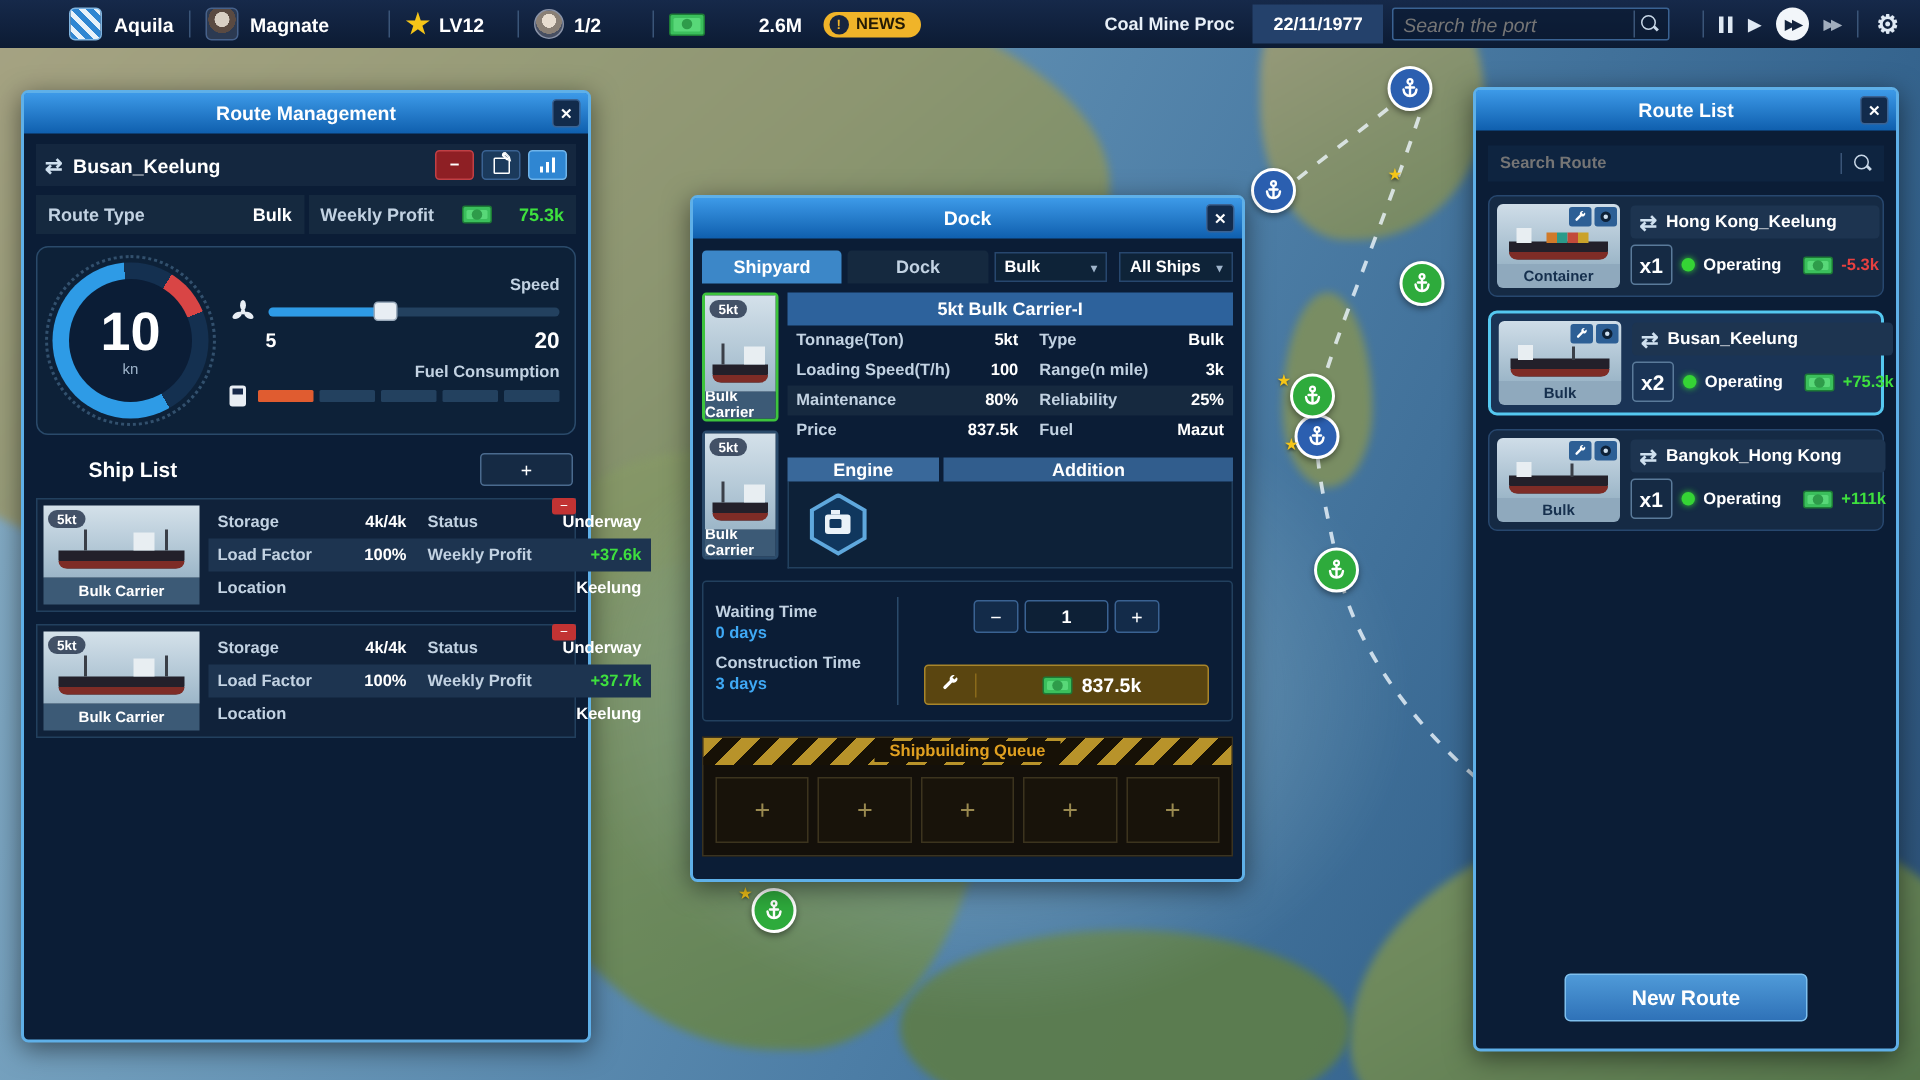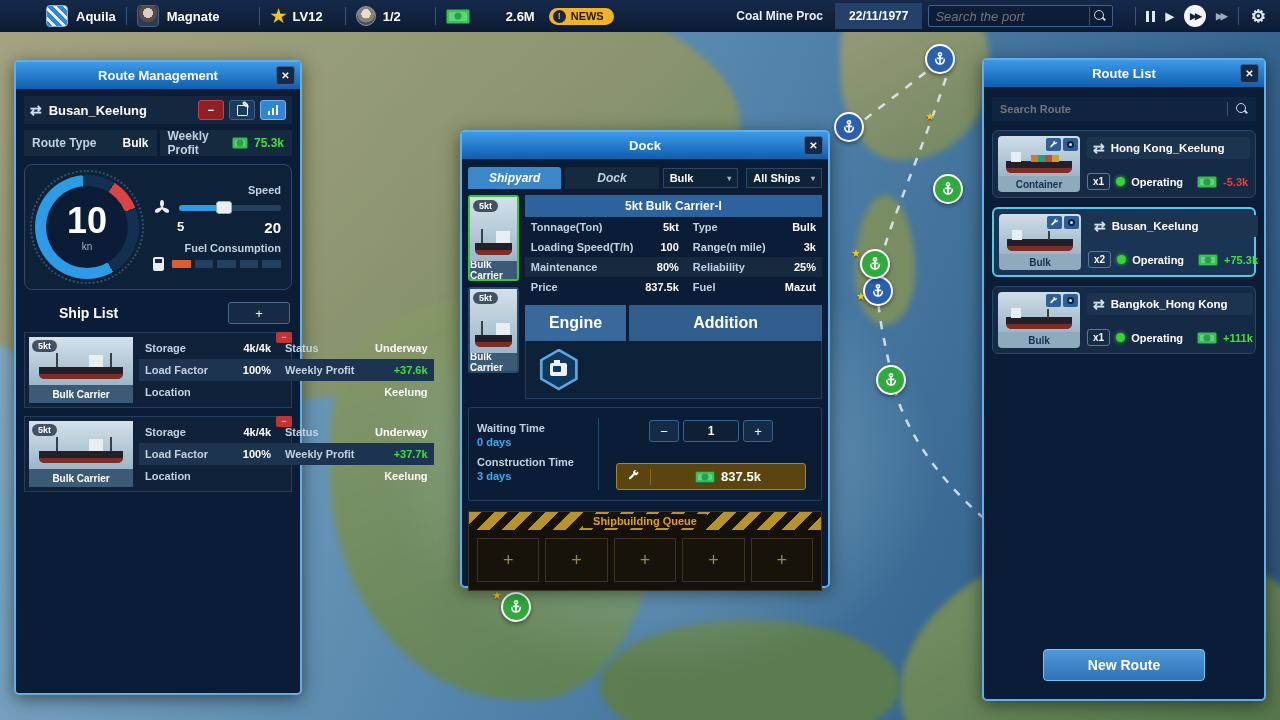--- a/index.html
+++ b/index.html
@@ -52,21 +52,21 @@
   
   .panel { position:absolute; background:#0b1d36; border:2px solid #5fb0e8; border-radius:5px; z-index:20; box-shadow:0 4px 18px rgba(0,0,0,.5); }
   .phead { height:27px; background:linear-gradient(180deg,#3d9ae8,#0f5fae); display:flex; align-items:center; justify-content:center; color:#fff; font-weight:bold; font-size:13px; position:relative; border-radius:2px 2px 0 0; }
   .pclose { position:absolute; right:5px; top:4px; width:19px; height:19px; background:#122b4c; border:1px solid #3a6292; border-radius:3px; color:#fff; font-size:10px; display:flex; align-items:center; justify-content:center; cursor:pointer; }
   .lbl { color:#c2d2e2; font-weight:bold; }
   .val { color:#fff; font-weight:bold; }
   .pos { color:#3ee03e !important; }
   .neg { color:#e84040 !important; }
 
   
-  #rm { left:14px; top:60px; width:288px; height:635px; }
+  #rm { left:14px; top:60px; width:380px; height:635px; }
   .rm-route-row { margin:7px 8px 0; height:28px; background:#14273f; display:flex; align-items:center; padding:0 6px; gap:7px; font-size:13px; color:#fff; font-weight:bold; }
   .route-glyph { color:#cfe0ef; font-size:14px; font-weight:bold; }
   .rm-btns { margin-left:auto; display:flex; gap:5px; }
   .sqbtn { width:26px; height:20px; border-radius:3px; display:flex; align-items:center; justify-content:center; font-size:11px; color:#fff; cursor:pointer; }
   .sqbtn.red { background:#8e1f24; border:1px solid #c04045; }
   .sqbtn.dark { background:#1b3a5c; border:1px solid #3a6292; }
   .sqbtn.blue { background:#2f86d2; border:1px solid #6fb4ea; }
   .chart-ico { display:flex; align-items:flex-end; gap:1.5px; height:10px; }
   .chart-ico i { display:block; width:2.5px; background:#fff; }
   .edit-ico { position:relative; width:11px; height:11px; border:1.5px solid #fff; border-radius:1px; }
@@ -112,38 +112,38 @@
   .ship-rows { flex:1; display:flex; flex-direction:column; font-size:11px; }
   .srow { flex:1; display:flex; align-items:center; padding:0 6px; gap:4px; }
   .srow.shade { background:#1d3450; }
   .srow .c1 { width:78px; } .srow .c2 { width:44px; text-align:right; }
   .srow .c3 { width:86px; margin-left:10px; } .srow .c4 { flex:1; text-align:right; }
   .mini-minus { position:absolute; right:-1px; top:-1px; width:16px; height:11px; background:#c23333; border-radius:2px; color:#fff; font-size:9px; line-height:10px; text-align:center; cursor:pointer; }
 
   
   #dock { left:460px; top:130px; width:370px; height:458px; }
   .dock-tabs { display:flex; align-items:center; margin:8px 6px 0; gap:4px; font-size:12px; font-weight:bold; }
-  .dtab { width:118px; height:22px; display:flex; align-items:center; justify-content:center; color:#fff; border-radius:3px 3px 0 0; cursor:pointer;font-style:italic; }
+  .dtab { width:118px; height:22px; display:flex; align-items:center; justify-content:center; color:#fff; border-radius:3px 3px 0 0; cursor:pointer; }
   .dtab.on { background:#3c87c8; }
   .dtab.off { background:#15293f; color:#c2d2e2; }
   .ddrop { margin-left:auto; width:92px; height:20px; background:#0e2338; border:1px solid #27476e; display:flex; align-items:center; padding:0 6px; color:#fff; font-size:11px; font-weight:bold; cursor:pointer; }
   .ddrop .car { margin-left:auto; font-size:8px; color:#9fb4ca; }
   .dock-body { display:flex; margin:6px 6px 0; gap:6px; }
   .dk-left { width:76px; display:flex; flex-direction:column; gap:6px; }
   .dk-card { border:2px solid #2a4a6a; border-radius:3px; cursor:pointer; }
   .dk-card.sel { border-color:#3dc43d; }
   .dk-card .thumb { height:64px; }
   .dk-right { flex:1; }
   .spec-title { height:22px; background:#2d629c; color:#fff; font-size:12px; font-weight:bold; display:flex; align-items:center; justify-content:center; }
   .spec-row { display:flex; align-items:center; height:20px; padding:0 6px; font-size:11px; }
   .spec-row.shade { background:#16293f; }
   .spec-row .l1 { width:108px; } .spec-row .v1 { width:40px; text-align:right; }
   .spec-row .l2 { width:92px; margin-left:14px; } .spec-row .v2 { flex:1; text-align:right; }
   .subtabs { display:flex; gap:3px; margin-top:8px; }
-  .stab { flex:1; height:36px; background:#39689a; color:#fff; font-size:16px; font-weight:bold; display:flex; align-items:center; justify-content:center; cursor:pointer; }
+  .stab { flex:1; height:16px; background:#39689a; color:#fff; font-size:12px; font-weight:bold; display:flex; align-items:center; justify-content:center; cursor:pointer; }
   .stab.b { background:#315d8d; flex:1.9;text-align:right; }
   .engine-box { border:1px solid #22405e; border-top:0; height:58px; display:flex; align-items:center; padding-left:12px; background:#0d2138; }
   .hex { width:42px; height:42px; clip-path:polygon(50% 0,95% 26%,95% 74%,50% 100%,5% 74%,5% 26%); background:#5fa8dd; display:flex; align-items:center; justify-content:center; cursor:pointer; }
   .hex-in { width:36px; height:36px; clip-path:polygon(50% 0,95% 26%,95% 74%,50% 100%,5% 74%,5% 26%); background:#10375e; display:flex; align-items:center; justify-content:center; }
   .eng-glyph { position:relative; width:17px; height:13px; background:#eaf2f8; border-radius:2px; }
   .eng-glyph:before { content:""; position:absolute; left:4px; top:-3px; width:6px; height:3px; background:#eaf2f8; }
   .eng-glyph:after { content:""; position:absolute; left:3px; top:3px; width:8px; height:6px; background:#10375e; border-radius:1px; }
   .build-box { margin:8px 6px 0; border:1px solid #22405e; border-radius:3px; display:flex; padding:10px 8px; }
   .times { width:122px; border-right:1px solid #2a4a6a; padding-right:6px; }
   .times .tl { color:#c2d2e2; font-size:11px; font-weight:bold; margin-top:4px; }
@@ -170,21 +170,21 @@
   .rcard.sel { border:2px solid #55c8f0; background:#1a3456; }
   .rthumb-wrap { width:82px; flex:0 0 auto; display:flex; flex-direction:column; border-radius:4px; overflow:hidden; }
   .rthumb { position:relative; height:40px; background:linear-gradient(180deg,#cfdde8,#9cb6c8); }
   .mini-btns { position:absolute; right:2px; top:2px; display:flex; gap:2px; }
   .mini-btn { width:15px; height:13px; background:#2d5f95; border-radius:2px; display:flex; align-items:center; justify-content:center; cursor:pointer; }
   .ring-ico { width:7px; height:7px; border:2px solid #0d2138; border-radius:50%; background:#cfe0ef; }
   .rtype { height:16px; background:#8fa9bd; color:#16304e; font-size:10px; font-weight:bold; display:flex; align-items:center; justify-content:center; }
   .rinfo { flex:1; display:flex; flex-direction:column; justify-content:space-between; padding:1px 0 2px; }
   .rname { background:#1d3450; border-radius:3px; height:22px; display:flex; align-items:center; gap:6px; padding:0 6px; color:#fff; font-size:11.5px; font-weight:bold; }
   .rstat { display:flex; align-items:center; gap:6px; font-size:11px; }
-  .cnt { border:1px solid #5a7a9a; border-radius:3px; color:#fff; font-weight:bold; padding:0 5px; font-size:10px; height:17px; display:flex; align-items:center; }
+  .cnt { border:1px solid #5a7a9a; border-radius:3px; color:#fff; font-weight:bold; padding:0 5px; font-size:14px; height:27px; display:flex; align-items:center; }
   .dot { width:9px; height:9px; border-radius:50%; background:#35d435; box-shadow:0 0 4px #35d435; }
   .cash.sm { width:20px; height:12px; margin:0; }
   .newroute { position:absolute; left:50%; bottom:18px; transform:translateX(-50%); width:162px; height:32px; background:linear-gradient(180deg,#4f9ad8,#2f72b8); border:1px solid #7fc0ee; border-radius:4px; color:#fff; font-weight:bold; font-size:14px; display:flex; align-items:center; justify-content:center; cursor:pointer; }
 </style>
 </head>
 <body>
 
 <div class="map">
   <div class="land l1"></div>
   <div class="land l2"></div>

